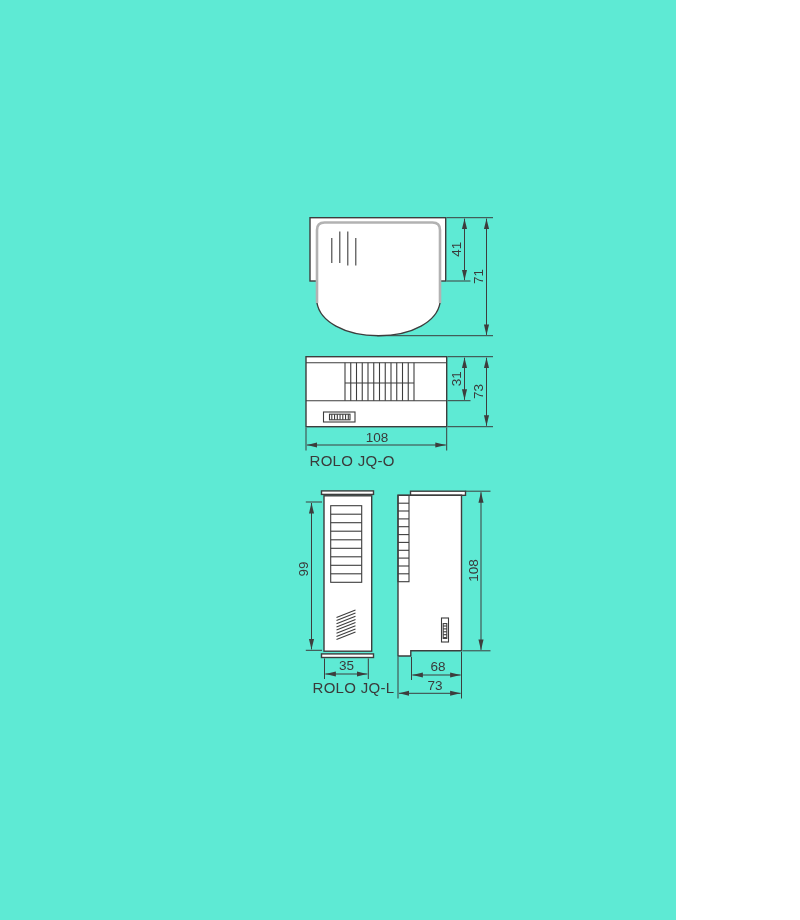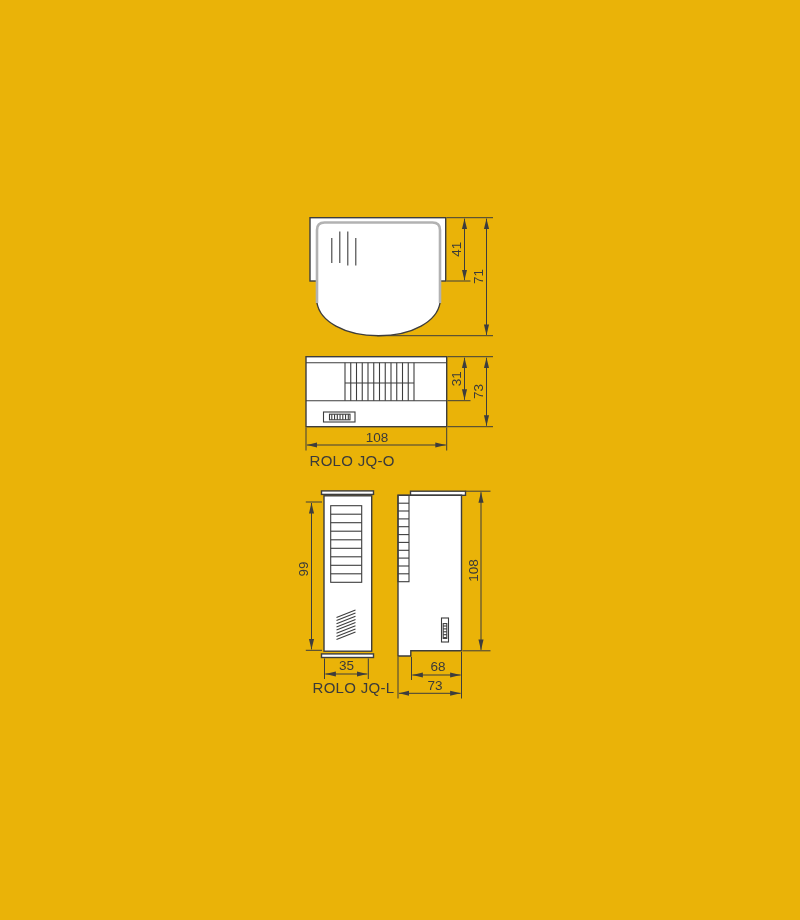--- a/index.html
+++ b/index.html
@@ -1,16 +1,16 @@
 <!DOCTYPE html>
 <html><head>
 <meta charset="utf-8">
 <style>
   html,body{margin:0;padding:0;background:#ffffff;}
-  .page{position:relative;width:800px;height:920px;background:#eab308;overflow:hidden;
+  .page{position:relative;width:676px;height:920px;background:#5eead4;overflow:hidden;
         font-family:"Liberation Sans", sans-serif;}
   svg text{font-family:"Liberation Sans", sans-serif;fill:#3a3a3a;}
   .dim-num{font-size:13.5px;}
   .view-label{font-size:15px;letter-spacing:0.3px;}
   .outline{stroke:#3d3d3d;stroke-width:1.4;fill:#ffffff;}
   .outline-nf{stroke:#3d3d3d;stroke-width:1.4;fill:none;}
   .thin{stroke:#3d3d3d;stroke-width:1.1;fill:none;}
   .dimline{stroke:#3d3d3d;stroke-width:1;fill:none;}
   .gray-cover{stroke:#b2b2b2;stroke-width:2.6;fill:none;}
 </style>

